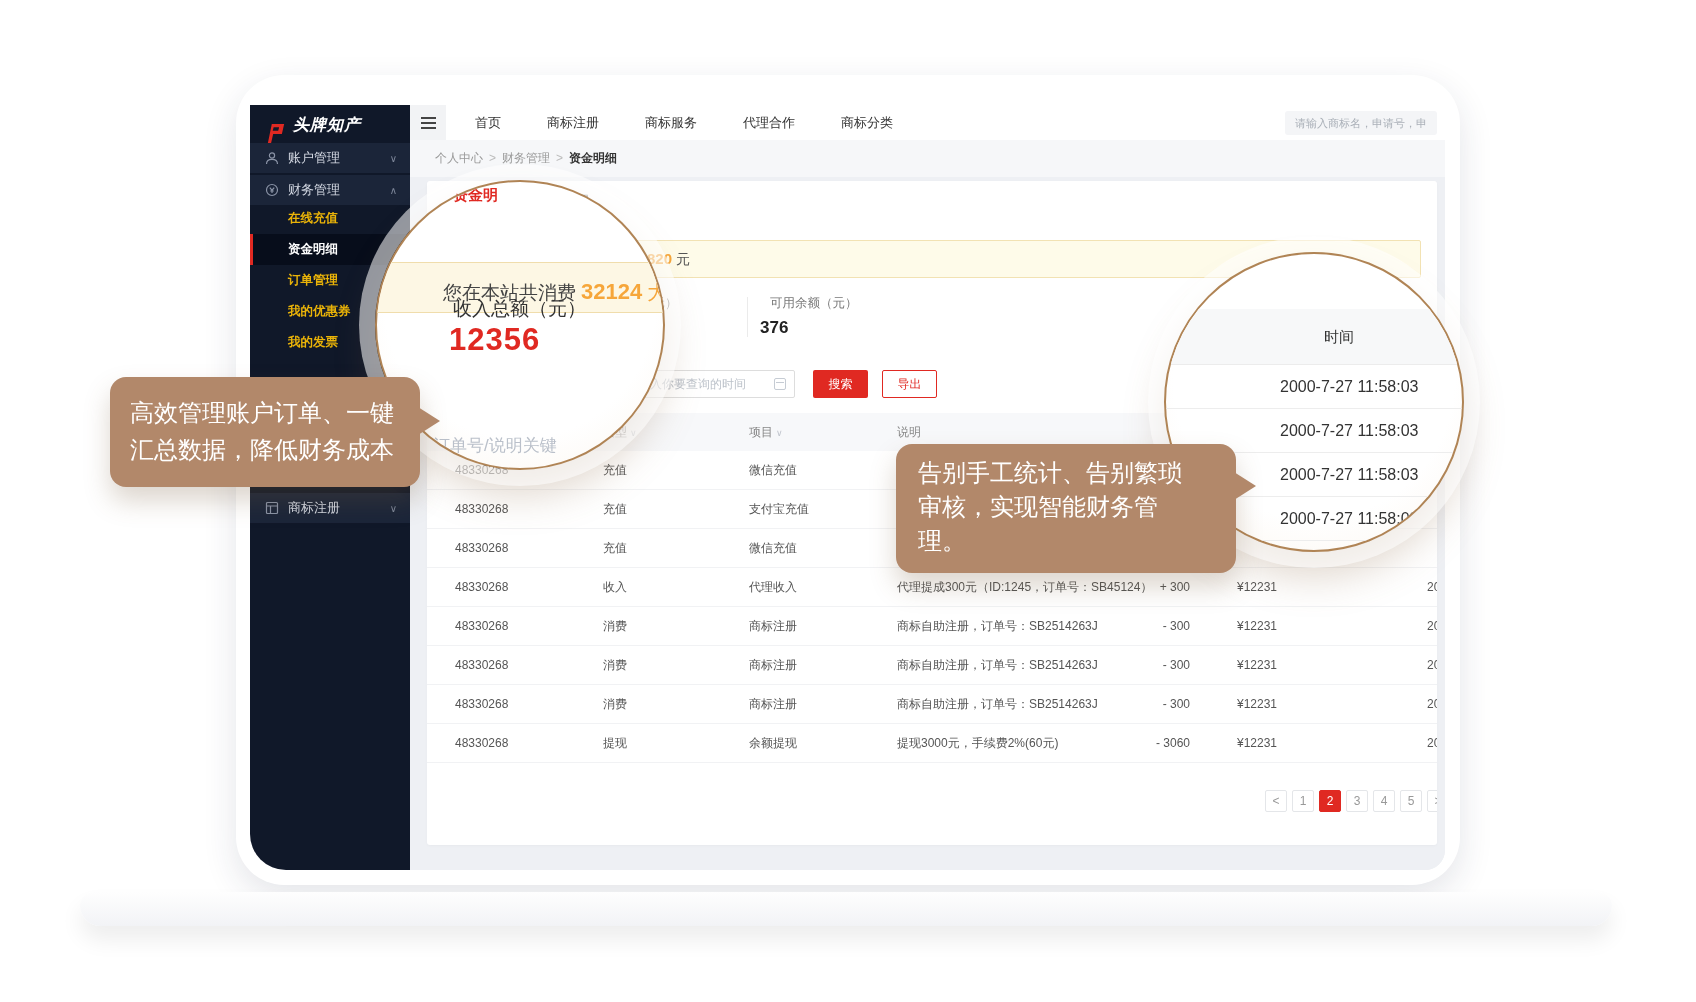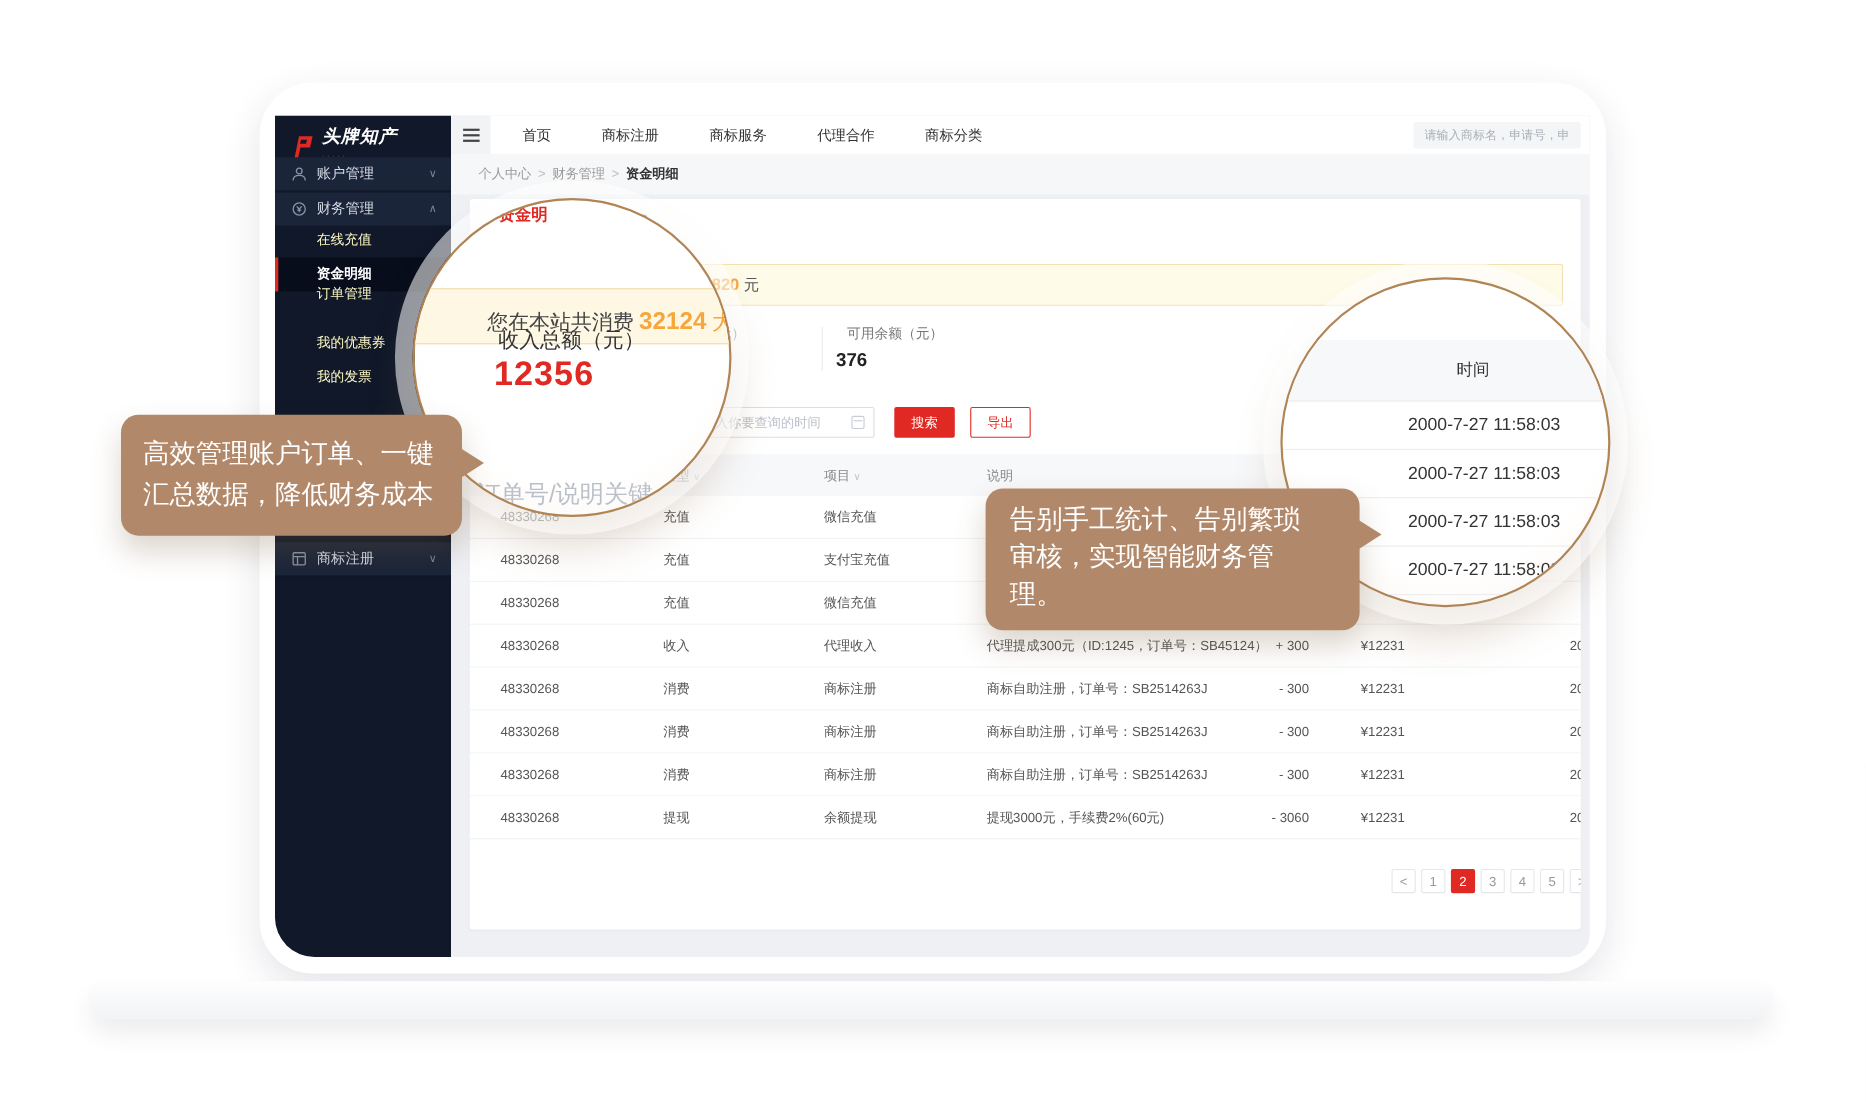--- a/index.html
+++ b/index.html
@@ -19,21 +19,21 @@
   .logo-row { position:absolute; left:14px; top:12px; height:34px; display:flex; align-items:center; }
   .logo-mark { width:22px; height:22px; margin-right:7px; }
   .logo-text { color:#fff; font-size:16px; font-weight:bold; font-style:italic; letter-spacing:1px; line-height:16px; }
   .logo-tag { font-size:5px; color:#8a5a5a; letter-spacing:3px; font-style:normal; display:block; margin-top:2px; }
   .side-item { position:absolute; left:0; width:160px; height:31px; display:flex; align-items:center;
                color:#d4d9e3; font-size:13px; cursor:pointer; }
   .side-item.top { background:#1b2539;text-align:right; }
   .side-item .ic { width:14px; height:14px; margin:0 9px 0 15px; flex:0 0 auto; }
   .side-item .chev { position:absolute; right:13px; color:#7d8699; font-size:10px; }
   .side-child { position:absolute; left:0; width:160px; height:31px; line-height:31px; padding-left:38px;
-                color:#fef9c3; font-size:12.5px; cursor:pointer; }
+                color:#eab308; font-size:12.5px; cursor:pointer;font-weight:bold; }
   .side-child.active { background:#070d1b; color:#fff; font-weight:bold; }
   .side-child.active::before { content:""; position:absolute; left:0; top:0; width:3px; height:31px; background:#e02922; }
 
   
   .navbar { position:absolute; left:160px; top:0; width:1035px; height:35px; background:#fff; }
   .burger { position:absolute; left:0; top:0; width:36px; height:35px; background:#f2f3f5;
             display:flex; align-items:center; justify-content:center; cursor:pointer; }
   .burger i { display:block; width:15px; height:2px; background:#444; position:relative; }
   .burger i::before, .burger i::after { content:""; position:absolute; left:0; width:15px; height:2px; background:#444; }
   .burger i::before { top:-5px; } .burger i::after { top:5px; }
@@ -99,21 +99,21 @@
   .mag-l { left:375px; top:180px; width:290px; height:290px; }
   .mag-r { left:1164px; top:252px; width:300px; height:300px; }
   .mag-banner { position:absolute; left:-10px; top:48px; width:320px; height:51px; background:#fdf7e4;
                 border-top:1px solid #f0ddac; border-bottom:1px solid #f0ddac; line-height:58px; white-space:nowrap;margin-top:32px; }
   .mag-banner .p { margin-left:76px; font-size:19px; color:#444; }
   .mag-banner .a { font-size:22px; color:#f6a63a; font-weight:bold; margin:0 5px; }
   .mag-banner .s { font-size:20px; color:#f6a63a; }
   .mag-tab { position:absolute; left:76px; top:4px; font-size:15px; color:#e02922; font-weight:bold; }
   .mag-stat-label { position:absolute; left:76px; top:114px; font-size:19px; color:#333; }
   .mag-stat-value { position:absolute; left:72px; top:140px; font-size:31px; font-weight:bold; color:#e02922; letter-spacing:1px; }
-  .mag-key { position:absolute; left:56px; top:252px; font-size:22px; color:#bac0ca; white-space:nowrap; }
+  .mag-key { position:absolute; left:56px; top:252px; font-size:17px; color:#bac0ca; white-space:nowrap; }
   .mag-head { position:absolute; left:0; top:55px; width:300px; height:56px; background:#f7f8f9;
               border-bottom:1px solid #ececec; line-height:56px; padding-left:158px; font-size:15px; color:#333; }
   .mag-time { position:absolute; left:0; width:300px; height:44px; line-height:44px; border-bottom:1px solid #ededed;
               padding-left:114px; font-size:16px; color:#333; white-space:nowrap; }
 
   
   .tip { position:absolute; background:#b2886a; border-radius:16px; color:#fff; z-index:10;
          box-shadow:0 14px 26px rgba(120,90,60,.25); }
   .tip .ln { white-space:nowrap; }
   .tip-l { left:110px; top:377px; width:310px; height:110px; padding:17px 20px; font-size:24px; line-height:37px; }
@@ -155,21 +155,21 @@
         <svg class="ic" viewBox="0 0 14 14" fill="none" stroke="#8a93a6" stroke-width="1.2">
           <circle cx="7" cy="7" r="5.5"></circle>
             <path d="M4.8 4.6 L7 7.2 L9.2 4.6 M7 7.2 L7 10 M5.2 8 L8.8 8"></path>
         </svg>
         <span>财务管理</span>
         <span class="chev">∧</span>
       </div>
 
       <div class="side-child" style="top:98px;">在线充值</div>
       <div class="side-child active" style="top:129px;">资金明细</div>
-      <div class="side-child" style="top:147px;">订单管理</div>
+      <div class="side-child" style="top:160px;">订单管理</div>
       <div class="side-child" style="top:191px;">我的优惠券</div>
       <div class="side-child" style="top:222px;">我的发票</div>
 
       <div class="side-item top" style="top:388px;height:30px;">
         <svg class="ic" viewBox="0 0 14 14" fill="none" stroke="#8a93a6" stroke-width="1.2">
           <rect x="1.5" y="1.5" width="11" height="11" rx="1"></rect>
             <path d="M1.5 5 L12.5 5 M5.5 5 L5.5 12.5"></path>
         </svg>
         <span>商标注册</span>
         <span class="chev">∨</span>

